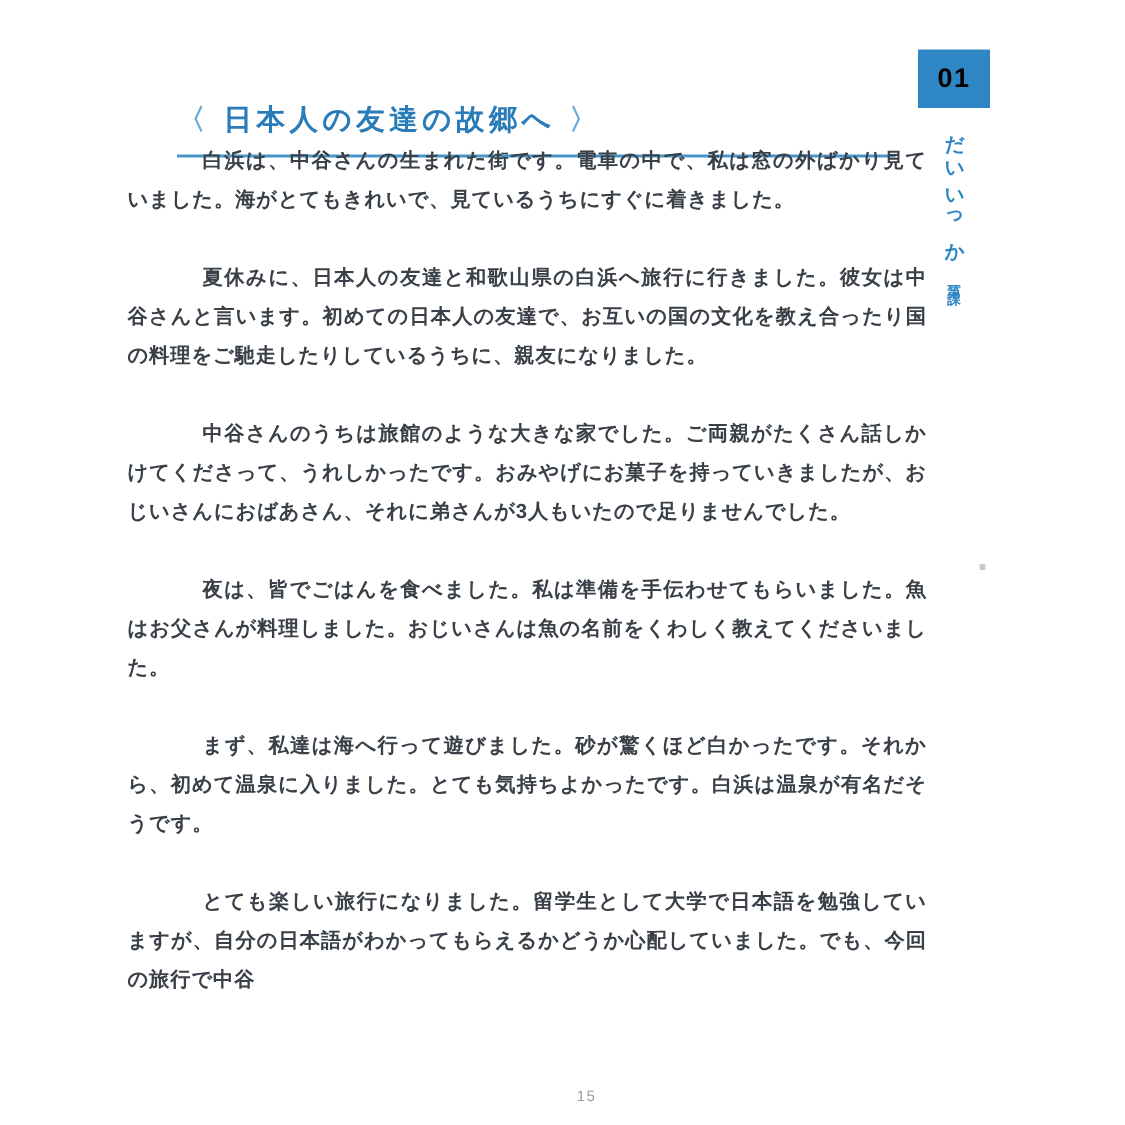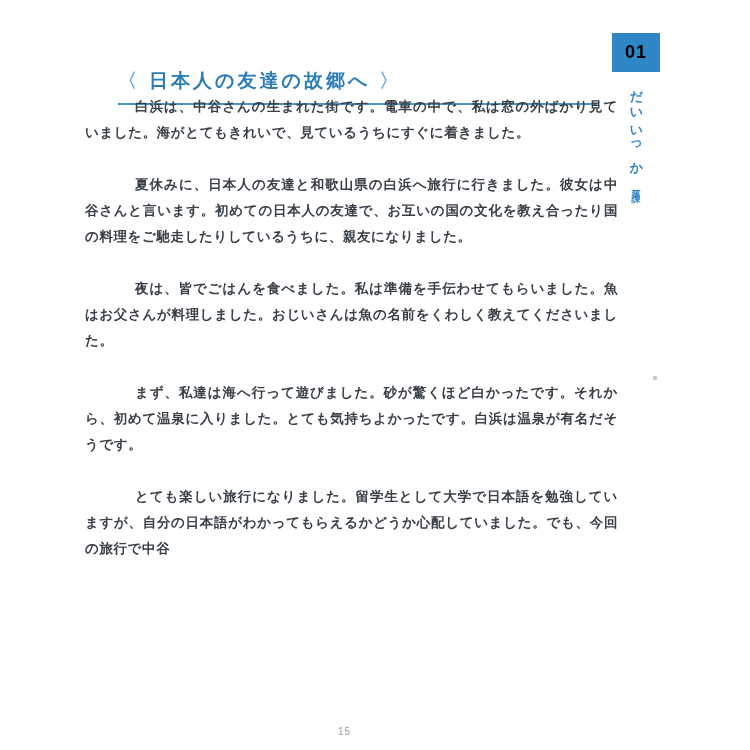--- a/index.html
+++ b/index.html
@@ -107,24 +107,24 @@
     top: 376px;
     width: 4px;
     height: 4px;
     background: #c8c8c8;
     border-radius: 1px;
   }
 
   
   .page-number {
     position: absolute;
-    left: 338px;
+    left: 366px;
     top: 726px;
     width: 50px;
-    text-align: left;
+    text-align: center;
     font-size: 10px;
     color: #9b9b9b;
     letter-spacing: 1px;
   }
 </style>
 </head>
 <body>
 
 <div class="page">
 
@@ -142,20 +142,21 @@
       <div class="tab-vertical-inner">
         <span class="tab-kana">だいいっか</span>
         <span class="tab-kanji">第一課</span>
       </div>
     </div>
   </div>
 
   <div class="body-text">
     <p class="para">白浜は、中谷さんの生まれた街です。電車の中で、私は窓の外ばかり見ていました。海がとてもきれいで、見ているうちにすぐに着きました。</p>
     <p class="para">夏休みに、日本人の友達と和歌山県の白浜へ旅行に行きました。彼女は中谷さんと言います。初めての日本人の友達で、お互いの国の文化を教え合ったり国の料理をご馳走したりしているうちに、親友になりました。</p>
+    <p class="para">中谷さんのうちは旅館のような大きな家でした。ご両親がたくさん話しかけてくださって、うれしかったです。おみやげにお菓子を持っていきましたが、おじいさんにおばあさん、それに弟さんが3人もいたので足りませんでした。</p>
     <p class="para">夜は、皆でごはんを食べました。私は準備を手伝わせてもらいました。魚はお父さんが料理しました。おじいさんは魚の名前をくわしく教えてくださいました。</p>
     <p class="para">まず、私達は海へ行って遊びました。砂が驚くほど白かったです。それから、初めて温泉に入りました。とても気持ちよかったです。白浜は温泉が有名だそうです。</p>
     <p class="para">とても楽しい旅行になりました。留学生として大学で日本語を勉強していますが、自分の日本語がわかってもらえるかどうか心配していました。でも、今回の旅行で中谷</p>
   </div>
 
   <div class="margin-dot"></div>
 
   <div class="page-number">15</div>
 
 </div>

